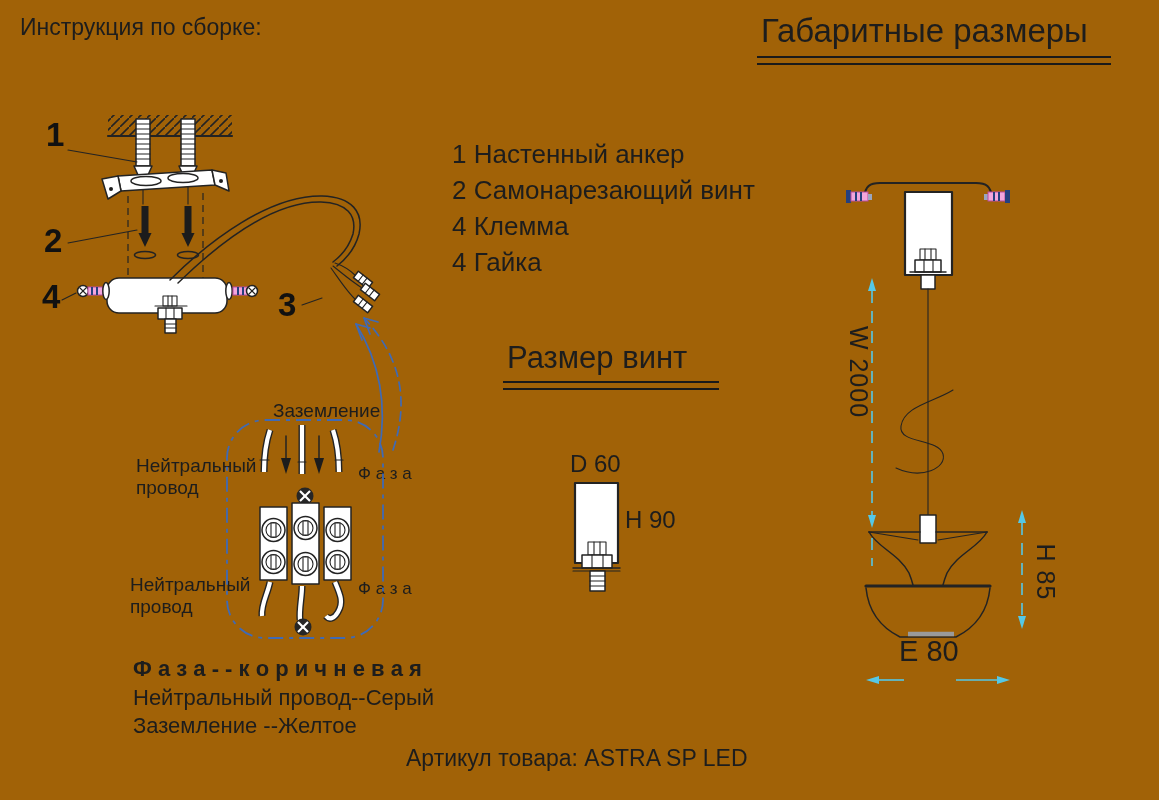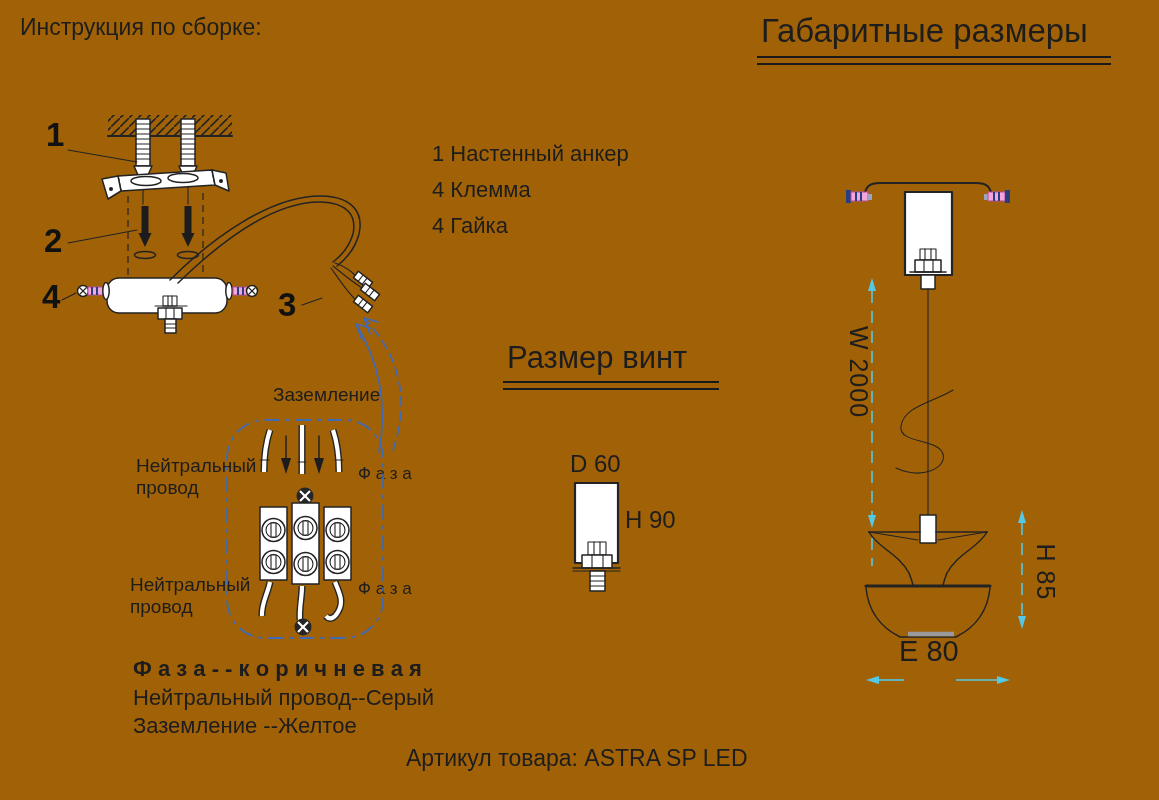--- a/index.html
+++ b/index.html
@@ -9,27 +9,27 @@
   }
   .lbl{position:absolute;white-space:nowrap;color:#1d1d1d;line-height:1.15;}
   .svgbox{position:absolute;}
   
   .instruction-title{left:20px;top:14px;font-size:23px;}
   .dims-title{left:761px;top:12px;font-size:33px;}
   .dbl-underline{position:absolute;border-top:2px solid #1a1a1a;border-bottom:2px solid #1a1a1a;height:5px;}
   .u-dims{left:757px;top:56px;width:354px;}
   .u-base{left:503px;top:381px;width:216px;}
   .base-title{left:507px;top:340px;font-size:31px;}
-  .parts{position:absolute;left:432px;top:136px;font-size:22px;line-height:36px;}
+  .parts{position:absolute;left:452px;top:136px;font-size:26px;line-height:36px;}
   .callout{position:absolute;font-size:33px;font-weight:bold;color:#111;}
   .co1{left:46px;top:116px;}
   .co2{left:44px;top:222px;}
   .co4{left:42px;top:278px;}
   .co3{left:278px;top:286px;}
-  .w-ground{left:273px;top:384px;font-size:19px;}
+  .w-ground{left:273px;top:400px;font-size:19px;}
   .w-neutral-top{left:136px;top:455px;font-size:19px;width:140px;white-space:normal;}
   .w-phase-top{left:358px;top:464px;font-size:17px;}
   .w-neutral-bot{left:130px;top:574px;font-size:19px;width:140px;white-space:normal;}
   .w-phase-bot{left:358px;top:579px;font-size:17px;}
   .legend1{left:133px;top:656px;font-size:22px;font-weight:600;}
   .legend2{left:133px;top:685px;font-size:22px;text-align:right;}
   .legend3{left:133px;top:713px;font-size:22px;}
   .article{left:406px;top:745px;font-size:23px;}
   .d60{left:570px;top:450px;font-size:24px;text-align:right;}
   .h90{left:625px;top:506px;font-size:24px;}
@@ -62,20 +62,21 @@
 <body>
 
 <div id="canvas">
 
   <div class="lbl instruction-title">Инструкция по сборке:</div>
   <div class="lbl dims-title">Габаритные размеры</div>
   <div class="dbl-underline u-dims"></div>
 
   <div class="parts">
     <div>1 Настенный анкер</div>
+    <div>2 Самонарезающий винт</div>
     <div>4 Клемма</div>
     <div>4 Гайка</div>
   </div>
 
   <div class="lbl base-title">Размер винт</div>
   <div class="dbl-underline u-base"></div>
   <div class="lbl d60">D 60</div>
   <div class="lbl h90">H 90</div>
 
   <div class="callout co1">1</div>

